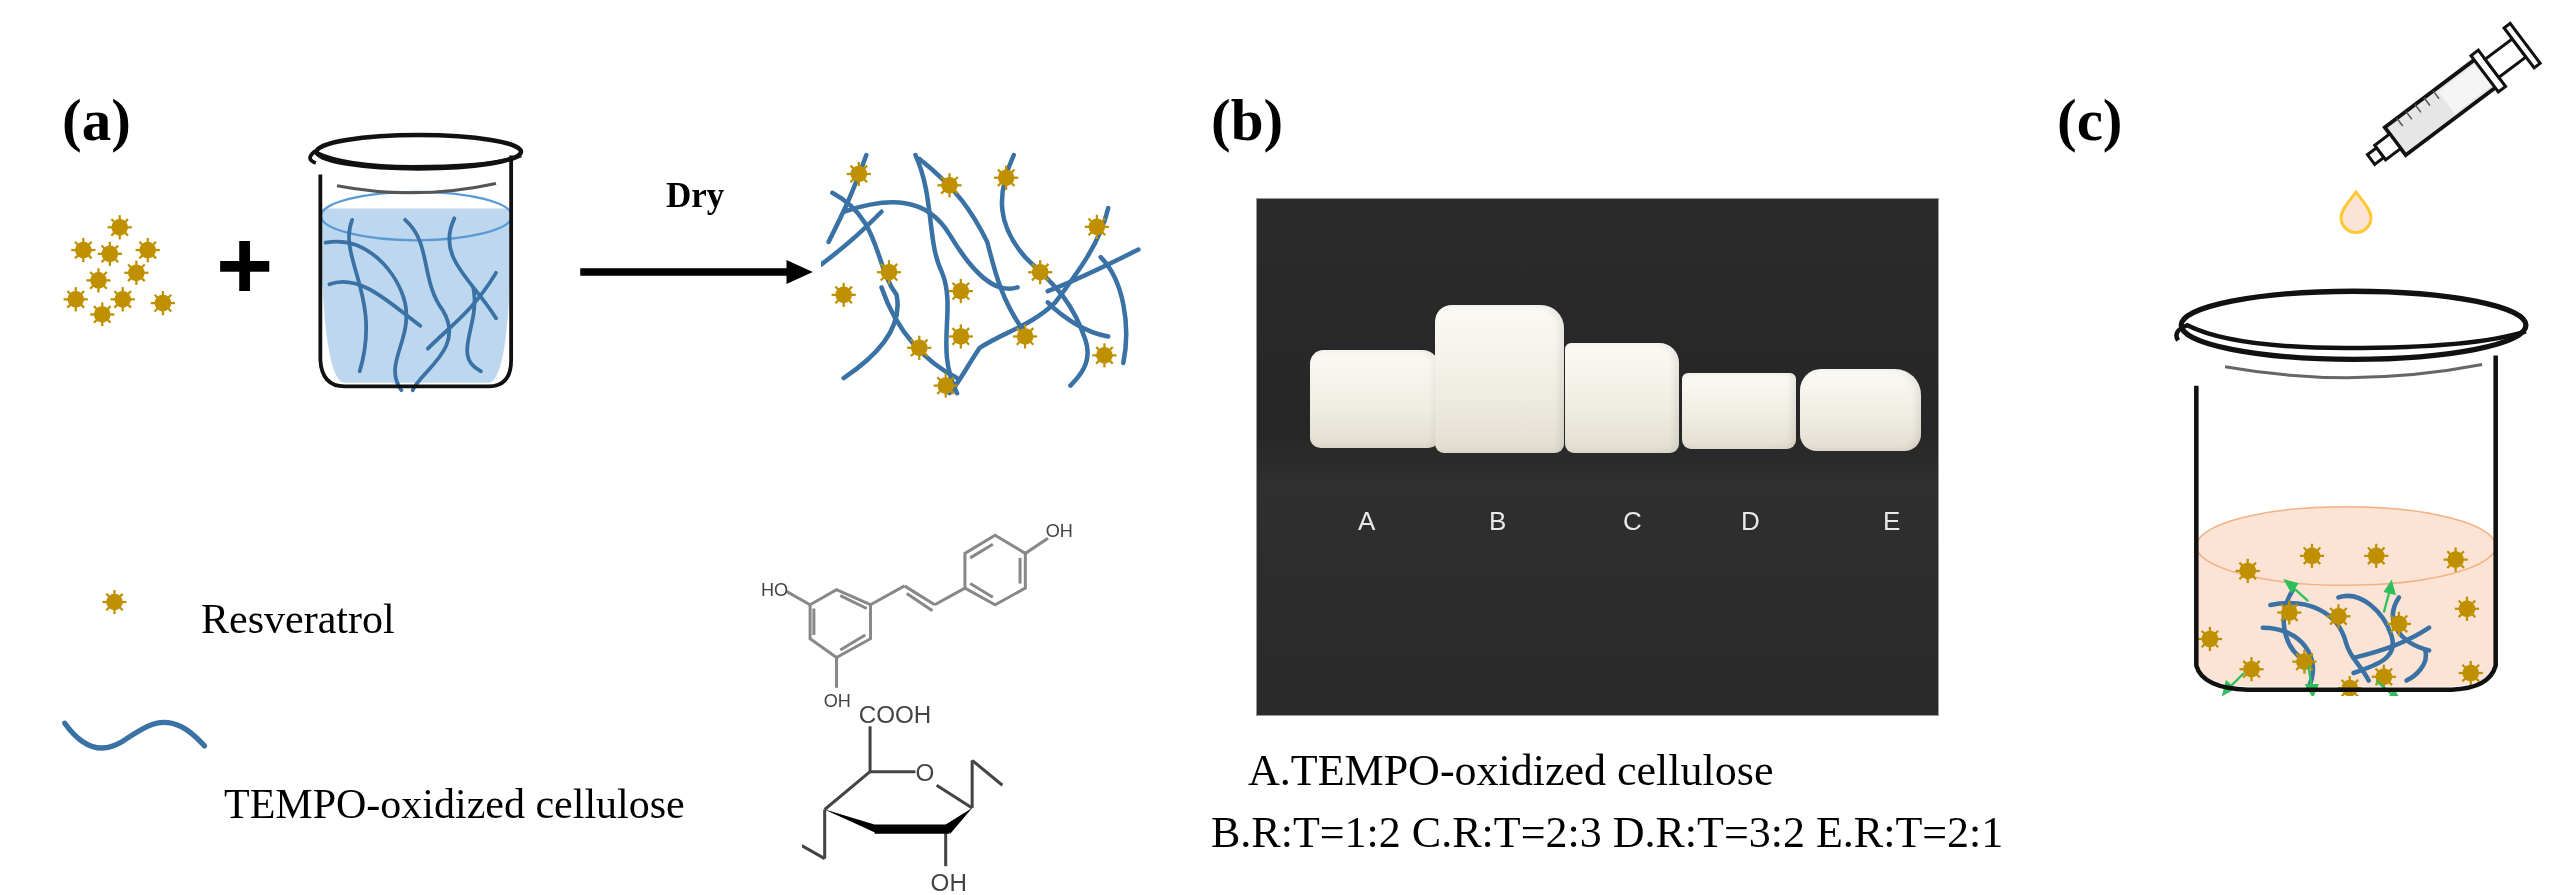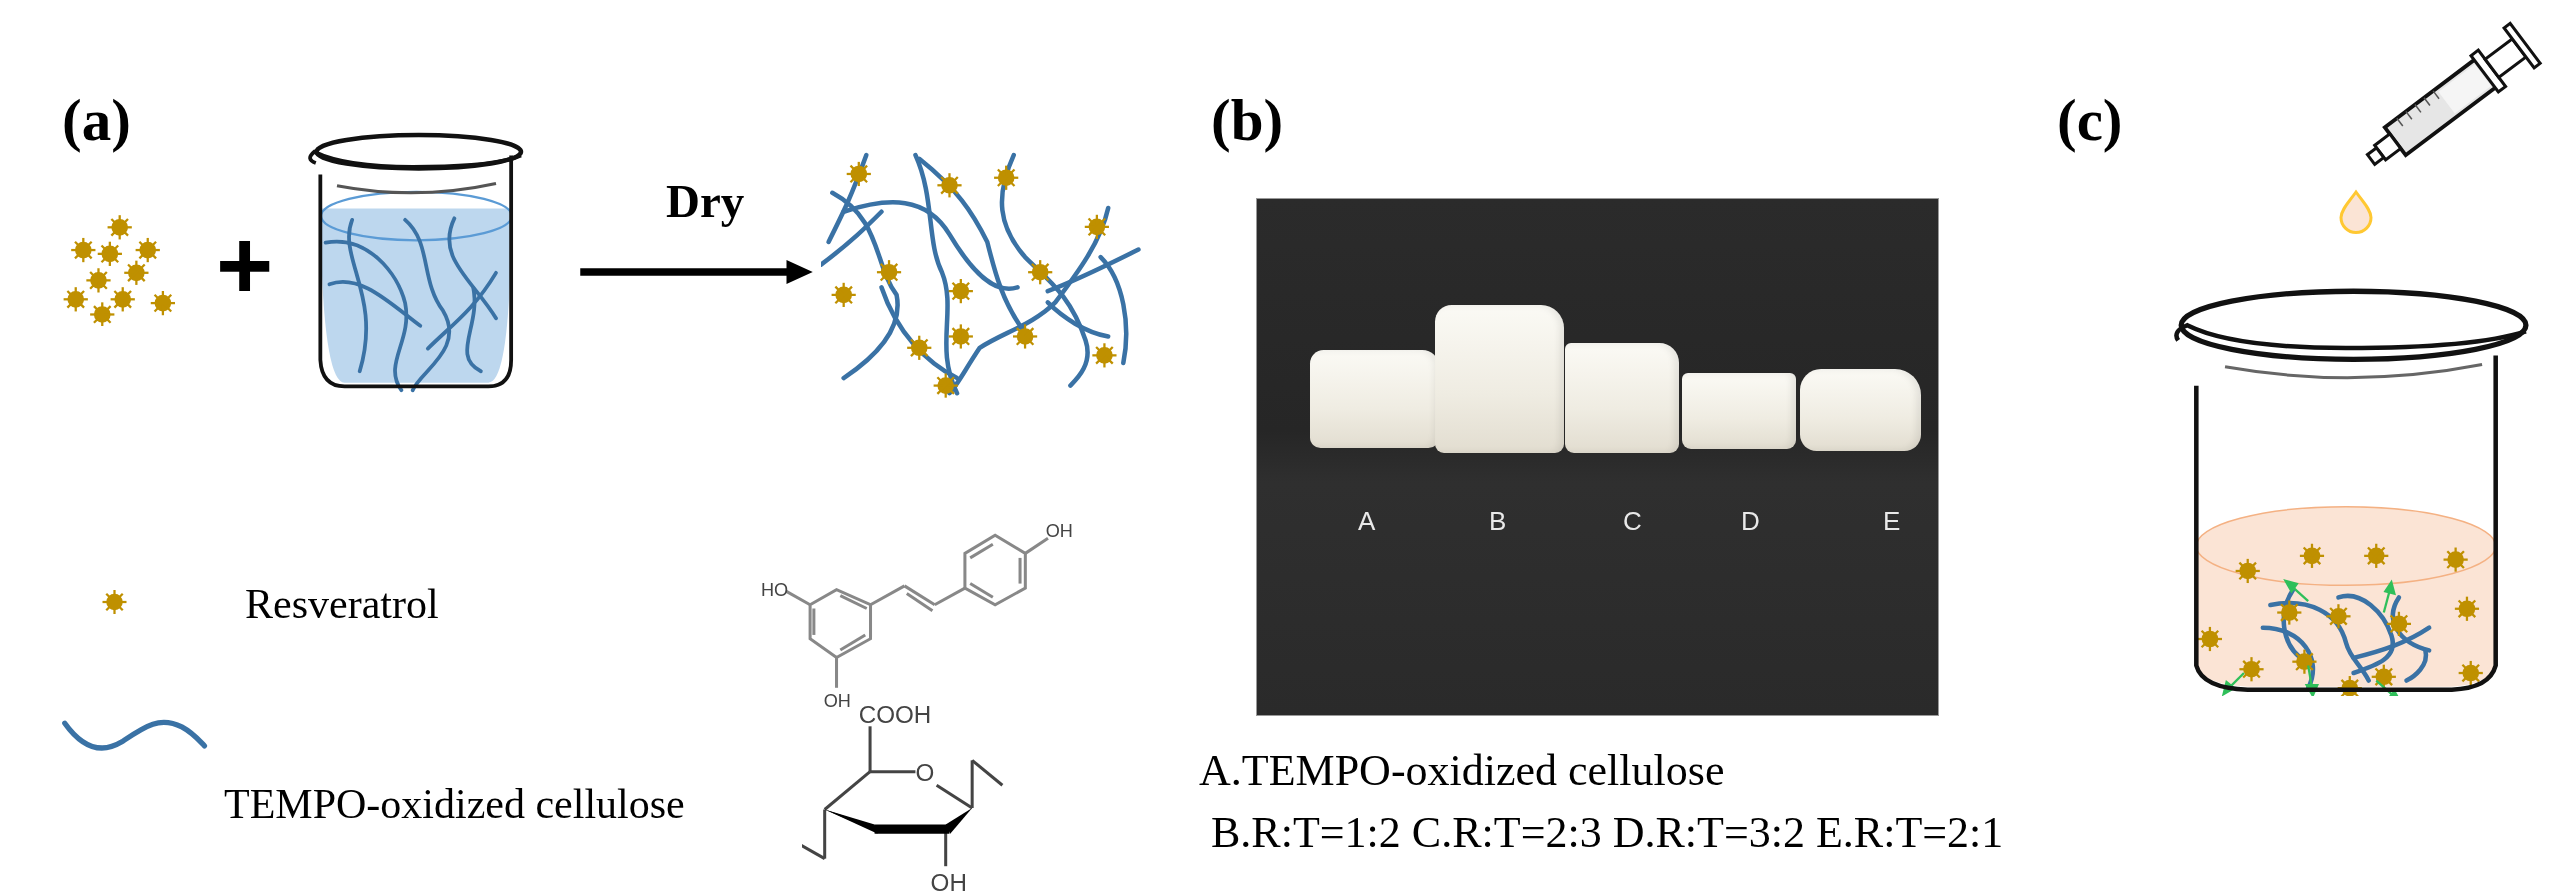--- a/index.html
+++ b/index.html
@@ -1,21 +1,21 @@
 <!DOCTYPE html>
 <html style="font-size:12px"><head>
 <meta charset="utf-8">
 <style>
   html, body { margin:0; padding:0; background:#ffffff; }
   body { width:2576px; height:895px; position:relative; overflow:hidden; font-family:"Liberation Serif","DejaVu Serif",serif; color:#000; }
   .abs { position:absolute; }
   .panel-label { font-family:"Liberation Serif","DejaVu Serif",serif; font-weight:bold; font-size:59px; line-height:1; }
   .legend-text { font-family:"Liberation Serif","DejaVu Serif",serif; font-size:42px; line-height:1; white-space:nowrap; }
   .caption { font-family:"Liberation Serif","DejaVu Serif",serif; font-size:44px; line-height:1; white-space:nowrap; }
-  .dry { font-family:"Liberation Serif","DejaVu Serif",serif; font-weight:bold; font-size:47px; line-height:1; }
+  .dry { font-family:"Liberation Serif","DejaVu Serif",serif; font-weight:bold; font-size:35px; line-height:1; }
   .plus { font-family:"Liberation Sans","DejaVu Sans",sans-serif; font-weight:bold; font-size:98px; line-height:1; }
   .photo { background:linear-gradient(180deg,#2b2b2b 0%,#262626 45%,#2f2f2f 55%,#2a2a2a 100%); border:1.5px solid #999; overflow:hidden; }
   .sample { position:absolute; background:linear-gradient(180deg,#fbfaf5 0%,#efece2 60%,#e2ddd0 100%); border-radius:4.5px 4.5px 10.6px 10.6px; box-shadow:inset -4.5px 0 7.6px rgba(0,0,0,0.08); }
   .sample-letter { position:absolute; color:#e9e9e9; font-family:"Liberation Sans","DejaVu Sans",sans-serif; font-size:26px; line-height:1; }
   .chem-label { font-family:"Liberation Sans","DejaVu Sans",sans-serif; fill:#444; }
 </style>
 </head>
 <body>
 
 <div class="abs panel-label" style="left:62px; top:91px;">(a)</div>
@@ -98,21 +98,21 @@
     <use href="#rsv" x="185" y="245"></use>
       <use href="#rsv" x="270" y="245"></use>
       <use href="#rsv" x="375" y="270"></use>
     <use href="#rsv" x="165" y="310"></use>
   </g>
 </svg>
 
 <svg class="abs" style="left:98px; top:583px;" width="33" height="38" viewBox="-22 -25 44 50">
   <use href="#rsv" x="0" y="0"></use>
 </svg>
-<div class="abs legend-text" style="left:201px; top:583px;margin-left:44px;">Resveratrol</div>
+<div class="abs legend-text" style="left:201px; top:598px;">Resveratrol</div>
 
 <svg class="abs" style="left:61px; top:708px;" width="151" height="53" viewBox="0 0 200 70">
   <path d="M5 20 C 30 55, 55 60, 80 45 C 110 25, 130 10, 160 25 C 175 33, 185 45, 190 50" fill="none" stroke="#3a72a5" stroke-width="7" stroke-linecap="round"></path>
 </svg>
 <div class="abs legend-text" style="left:224px; top:783px;">TEMPO-oxidized cellulose</div>
 
 <svg class="abs" style="left:734px; top:499px;" width="341" height="219" viewBox="0 0 450 290">
   <g stroke="#888" stroke-width="4" fill="none">
     <polygon points="100,140 135,120 180,140 180,185 135,210 100,185"></polygon>
     <line x1="140" y1="128" x2="175" y2="145"></line>
@@ -164,21 +164,21 @@
   <div class="sample" style="left:308px; top:144px; width:114px; height:110px; border-radius:6px 19.7px 9px 9px;"></div>
   <div class="sample" style="left:425px; top:174px; width:114px; height:76px; border-radius:6px 6px 9px 9px;"></div>
   <div class="sample" style="left:543px; top:170px; width:121px; height:82px; border-radius:21px 26px 16.6px 16.6px;"></div>
   <div class="sample-letter" style="left:101px; top:309px;">A</div>
   <div class="sample-letter" style="left:232px; top:309px;">B</div>
   <div class="sample-letter" style="left:366px; top:309px;">C</div>
   <div class="sample-letter" style="left:484px; top:309px;">D</div>
   <div class="sample-letter" style="left:626px; top:309px;">E</div>
 </div>
 
-<div class="abs caption" style="left:1199px; top:749px;">A.TEMPO-oxidized cellulose</div>
+<div class="abs caption" style="left:1248px; top:749px;">A.TEMPO-oxidized cellulose</div>
 <div class="abs caption" style="left:1211px; top:811px;">B.R:T=1:2 C.R:T=2:3 D.R:T=3:2 E.R:T=2:1</div>
 
 <div class="abs panel-label" style="left:2057px; top:91px;">(c)</div>
 
 <svg class="abs" style="left:2331px; top:15px;" width="227" height="182" viewBox="0 0 300 240">
   <g transform="rotate(-37 150 120)">
     <rect x="70" y="95" width="150" height="46" fill="#e6e6e6" stroke="#111" stroke-width="5"></rect>
     <rect x="155" y="100" width="60" height="36" fill="#f5f5f5" stroke="none"></rect>
     <g stroke="#555" stroke-width="2">
       <line x1="90" y1="95" x2="90" y2="108"></line>

